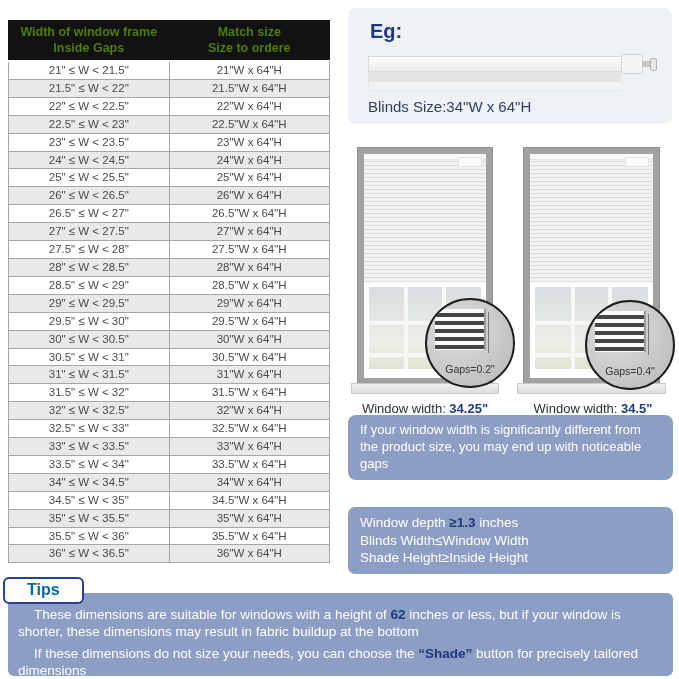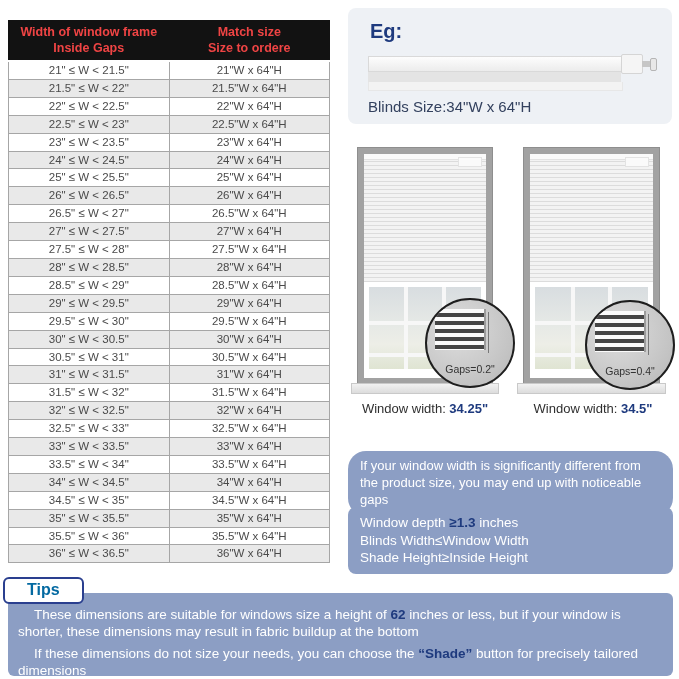--- a/index.html
+++ b/index.html
@@ -2,21 +2,21 @@
 <html><head>
 <meta charset="utf-8">
 <style>
   html,body { margin:0; padding:0; background:#ffffff; }
   body { font-family:"Liberation Sans", sans-serif; }
   .canvas { position:relative; width:679px; height:679px; background:#fff; overflow:hidden; }
 
   
   .size-table-wrap { position:absolute; left:8px; top:20px; width:322px; }
   table.size-table { width:100%; border-collapse:collapse; table-layout:fixed; border:1px solid #8f8f8f; }
-  .size-table th { background:#121212; color:#ef4444; font-size:12.5px; font-weight:700; padding:3px 0 4px;
+  .size-table th { background:#121212; color:#4d7c0f; font-size:12.5px; font-weight:700; padding:3px 0 4px;
                    line-height:1.28; border:1px solid #121212; border-bottom:2px solid #ffffff; }
   .size-table td { border:1px solid #a6a6a6; font-size:11.5px; color:#4a4a4a; text-align:center;
                    height:16.9px; line-height:16.9px; padding:0; background:#fff; white-space:nowrap; }
   .size-table tbody tr:nth-child(even) td { background:#e9e9e9; }
 
   
   .eg-card { position:absolute; left:348px; top:8px; width:324px; height:116px; background:#eef1f5; border-radius:8px; }
   .eg-label { position:absolute; left:22px; top:12px; font-size:20px; font-weight:700; color:#1e3a7e; }
   .headrail { position:absolute; left:20px; top:46px; width:288px; height:38px; }
   .hr-main  { position:absolute; left:0; top:2px; width:252px; height:14px; background:linear-gradient(180deg,#fdfdfd,#ececec); border:1px solid #d9d9d9; }
@@ -61,22 +61,22 @@
   .mag-label { position:absolute; left:0; right:0; bottom:13%; text-align:center; font-size:10.5px; color:#333; }
 
   .caption { position:absolute; top:401px; width:170px; text-align:center; font-size:13px; color:#2f2f2f; }
   .cap-l { left:340px; }
   .cap-r { left:508px; }
   .acc { font-weight:700; color:#1e3a7e; }
 
   
   .note { position:absolute; left:348px; width:325px; box-sizing:border-box; background:#8c9ec4;
           border-radius:8px; color:#fff; padding:7px 12px; font-size:13px; line-height:1.3; }
-  .note1 { top:451px; min-height:60px;border-radius:18px; }
-  .note2 { top:507px; min-height:64px; font-size:13.5px; }
+  .note1 { top:415px; min-height:60px; }
+  .note2 { top:507px; min-height:64px; font-size:13.5px;border-radius:7px; }
 
   
   .tips-box { position:absolute; left:8px; top:593px; width:665px; height:83px; box-sizing:border-box;
               background:#8c9ec4; border-radius:6px; color:#fff; font-size:13.5px; line-height:1.26;
               padding:13px 10px 6px 10px; overflow:hidden; }
   .tips-box p { margin:0 0 5px; text-indent:16px; }
   .tips-label { position:absolute; left:3px; top:577px; background:#fff; border:2px solid #2a3f8f;
                 border-radius:6px; padding:2px 22px 3px; font-size:16px; font-weight:700; color:#0369a1; z-index:3; }
 </style>
 </head>
@@ -285,17 +285,17 @@
     <span>If your window width is significantly different from the product size, you may end up with noticeable gaps</span>
   </div>
   <div class="note note2">
     <div><span>Window depth </span><span class="acc">≥1.3</span><span> inches</span></div>
     <div>Blinds Width≤Window Width</div>
     <div>Shade Height≥Inside Height</div>
   </div>
 
   <div class="tips-label">Tips</div>
   <div class="tips-box">
-    <p><span>These dimensions are suitable for windows size a height of </span><span class="acc">62</span><span> inches or less, but if your window is shorter, these dimensions may result in fabric buildup at the bottom</span></p>
+    <p><span>These dimensions are suitable for windows with a height of </span><span class="acc">62</span><span> inches or less, but if your window is shorter, these dimensions may result in fabric buildup at the bottom</span></p>
     <p><span>If these dimensions do not size your needs, you can choose the </span><span class="acc">“Shade”</span><span> button for precisely tailored dimensions</span></p>
   </div>
 
 </div>
 
 </body></html>

